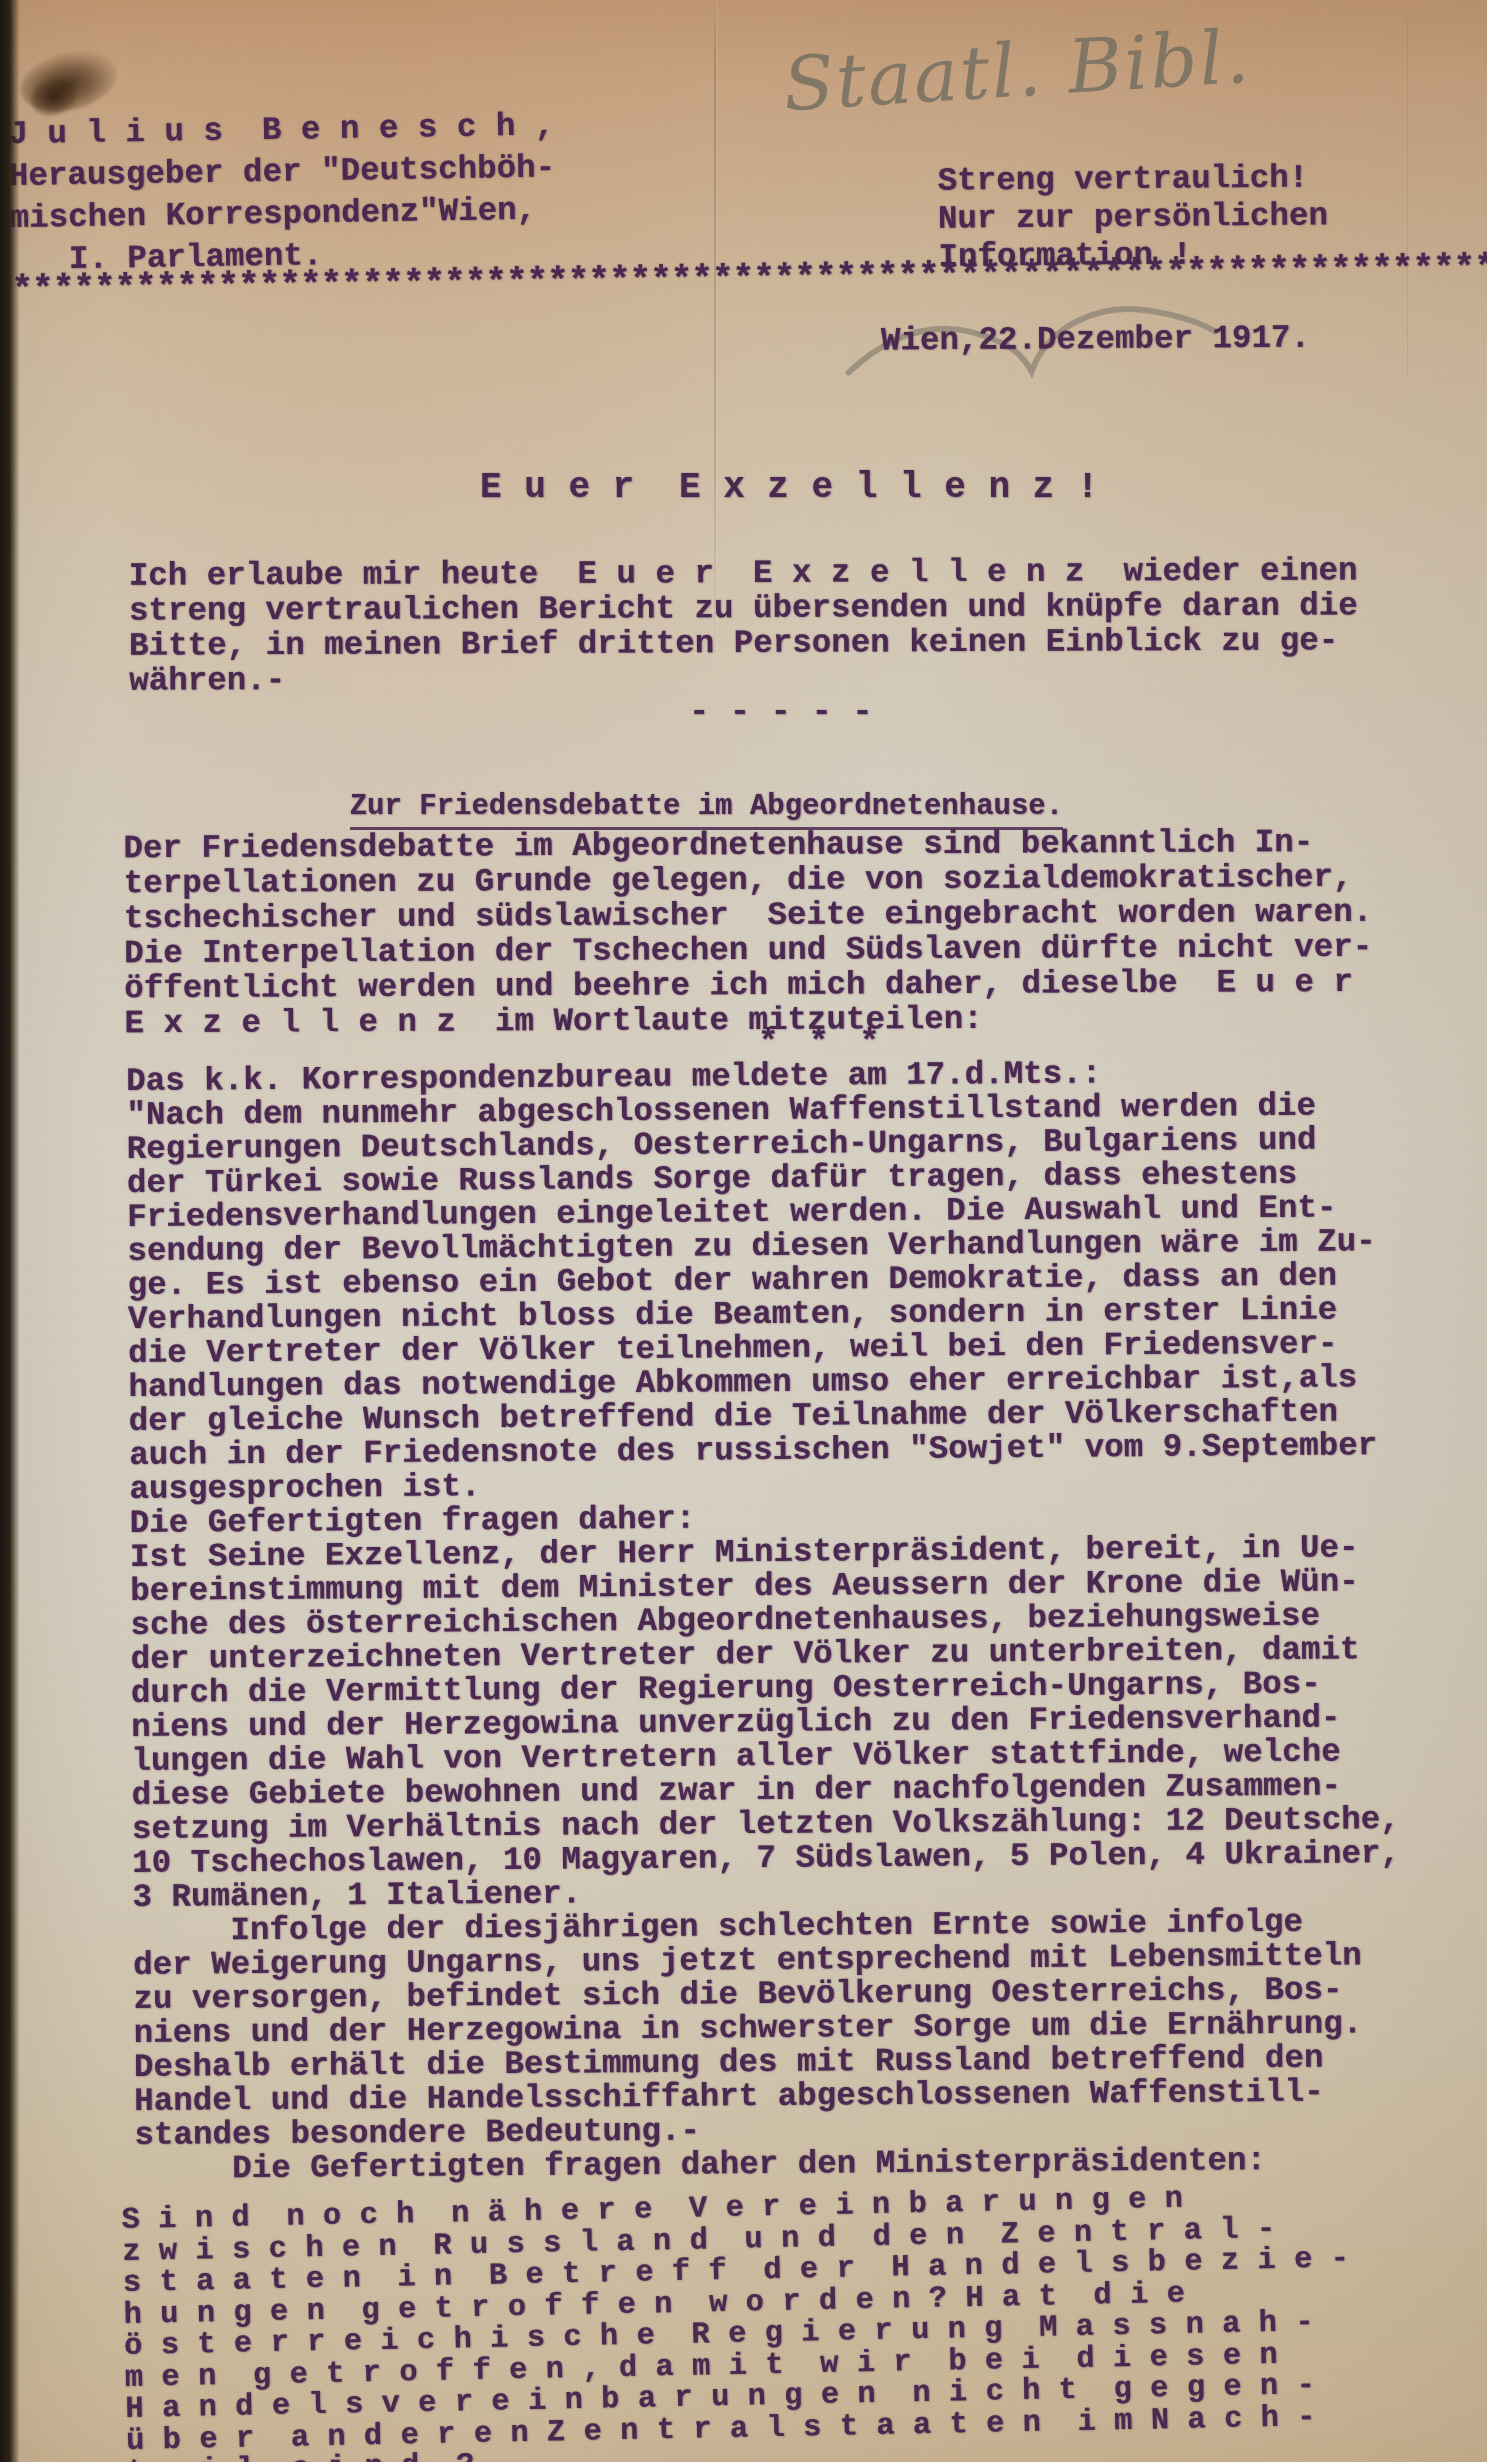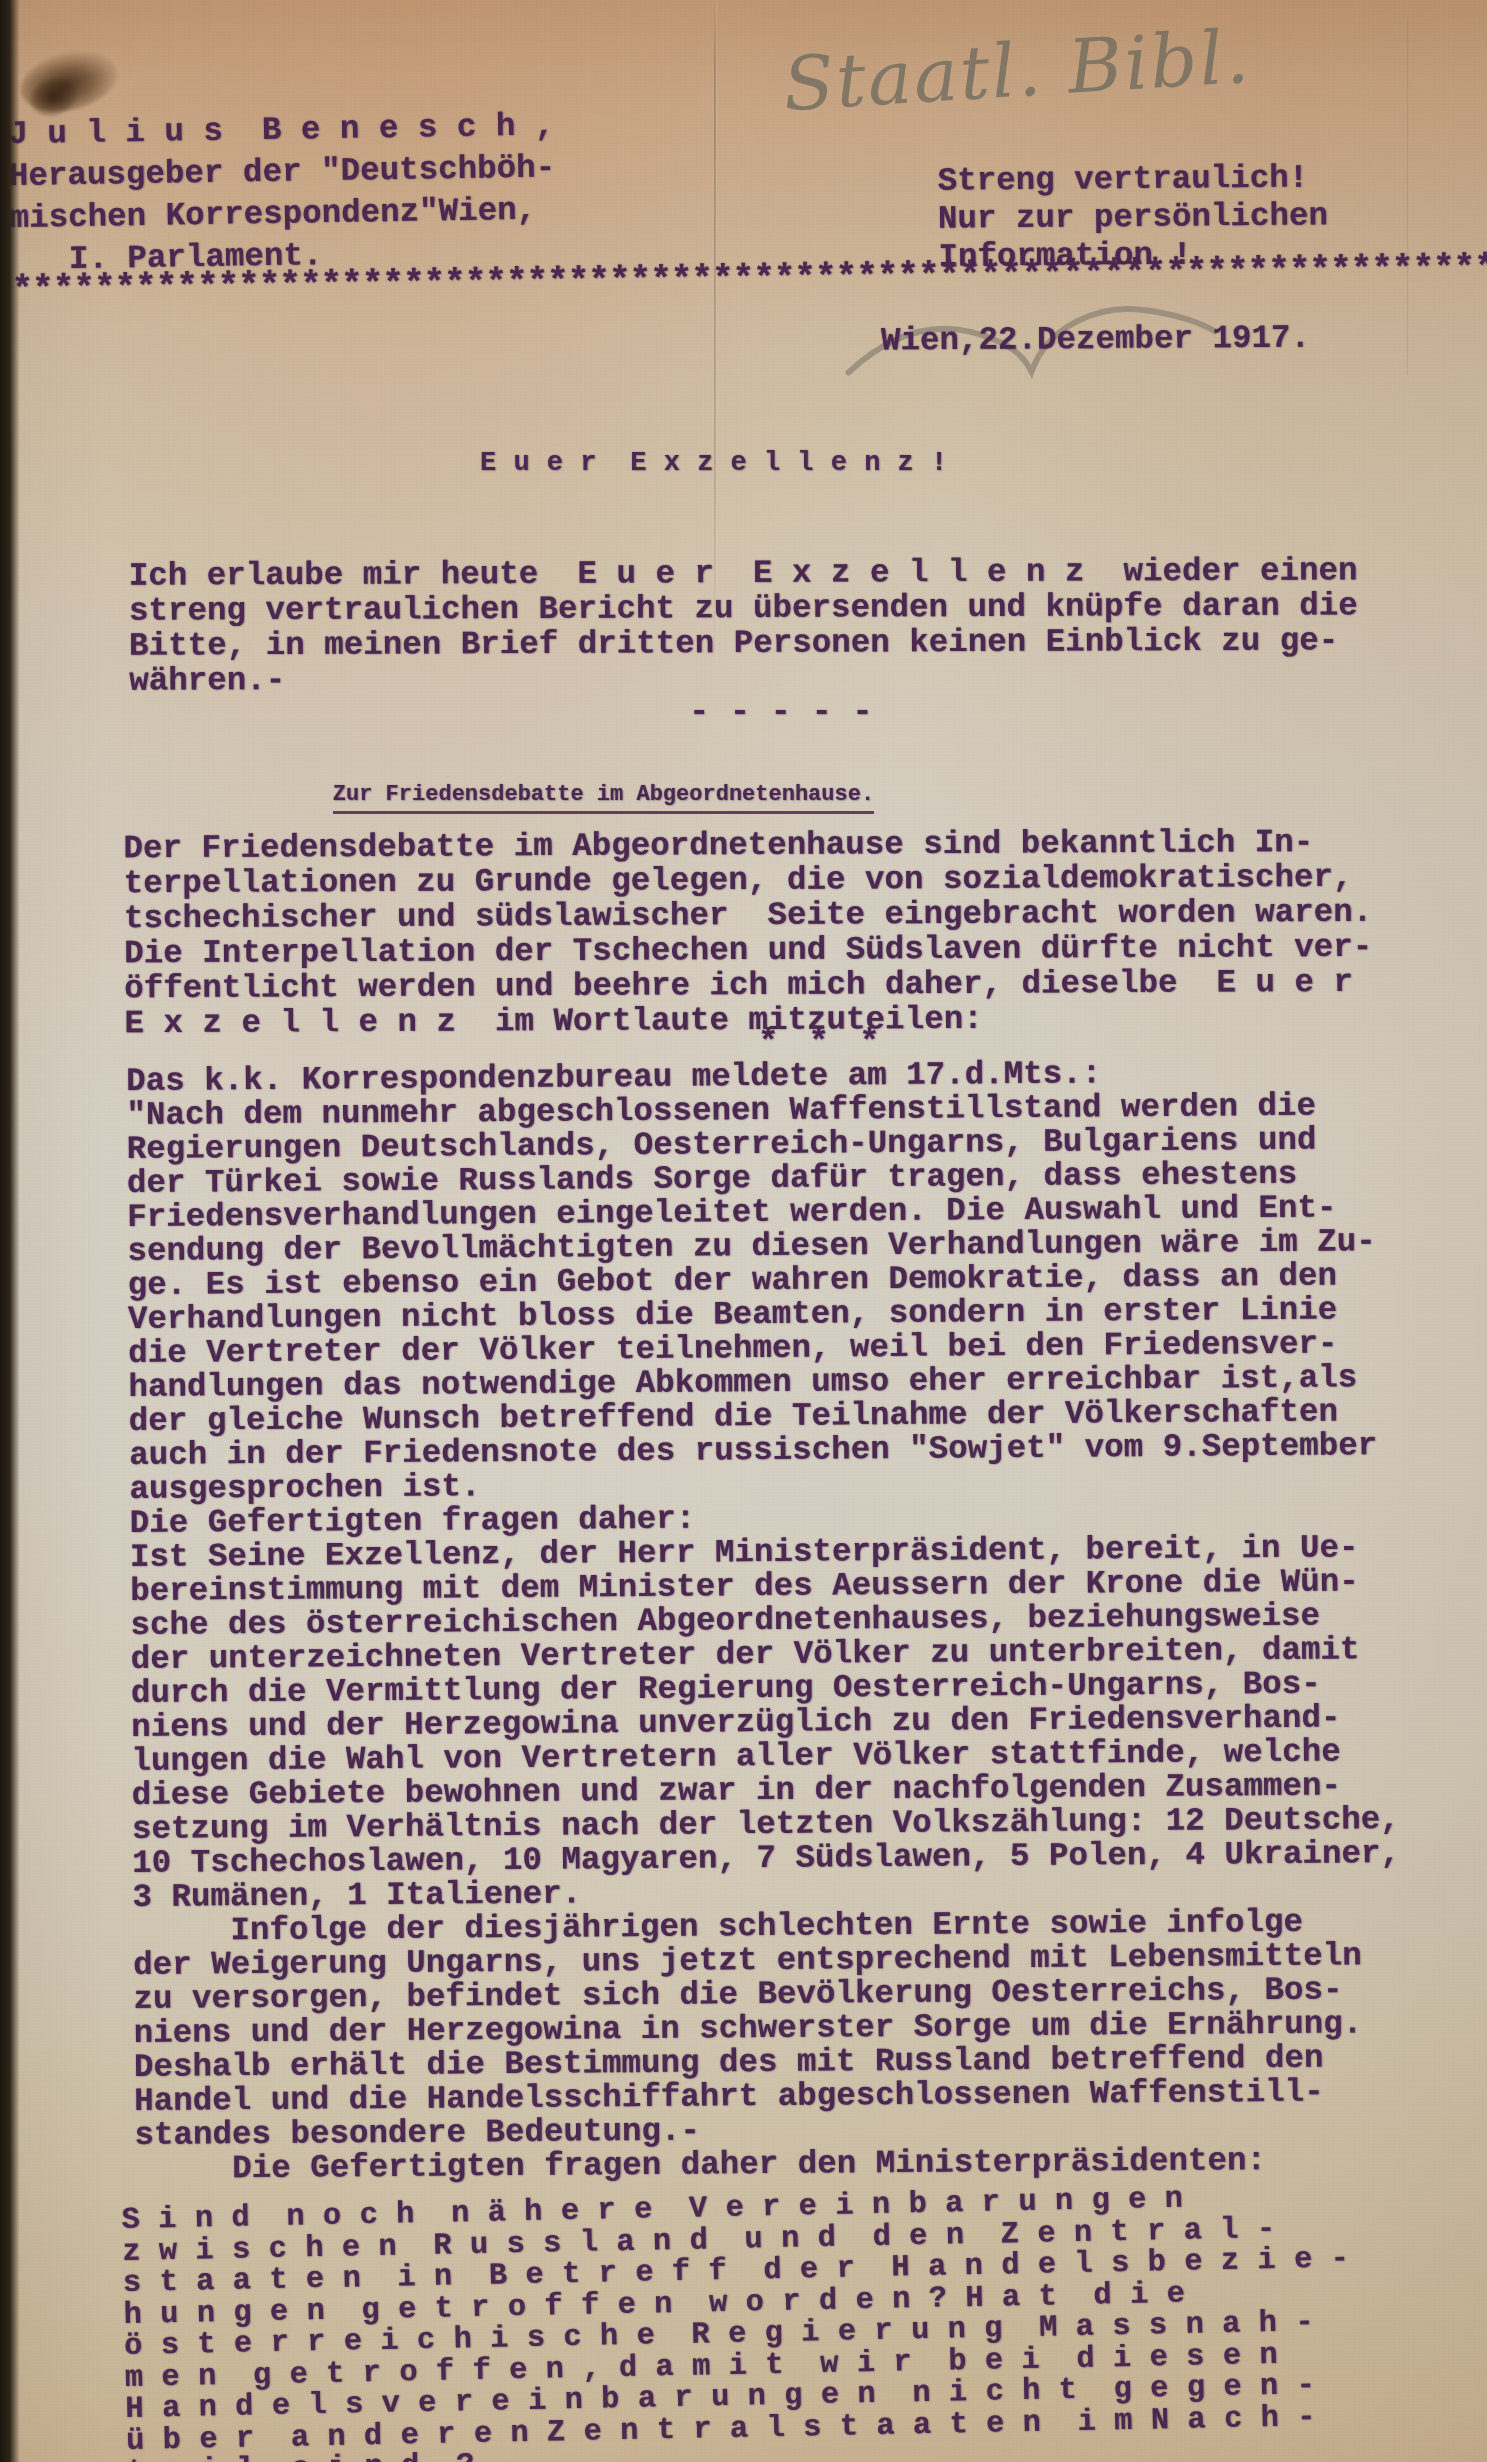--- a/index.html
+++ b/index.html
@@ -19,24 +19,24 @@
     position:absolute;
     font-family:"Liberation Mono","DejaVu Sans Mono",monospace;
     font-weight:bold; color:#4a2850; white-space:pre;
     text-shadow:0 0 1.5px rgba(74,40,80,.55), 1px 0.5px 1.5px rgba(74,40,80,.28);
   }
   .typed .line{white-space:pre;}
   .sender{left:7.9px;top:114px;font-size:32.5px;line-height:42px;transform:rotate(-0.9deg);transform-origin:left top;}
   .confidential{left:938px;top:161px;font-size:32.5px;line-height:38px;transform:rotate(-0.5deg);}
   .asterisks{left:-8.9px;top:270px;font-size:36px;letter-spacing:-1px;width:1517px;overflow:hidden;transform:rotate(-0.85deg);transform-origin:left center;}
   .dateline{left:881px;top:321px;font-size:32.5px;transform:rotate(-0.4deg);}
-  .salutation{left:480px;top:448px;font-size:27px;letter-spacing:0.5px;}
+  .salutation{left:480px;top:467px;font-size:36px;letter-spacing:0.5px;}
   .intro{left:129px;top:556px;font-size:32.5px;line-height:35px;transform:rotate(-0.25deg);}
   .dash-sep{left:689px;top:693px;font-size:34px;}
-  .heading{left:280px;top:757px;font-size:22px;}
+  .heading{left:280px;top:757px;font-size:29px;}
   .heading .underline{border-bottom:3.4px solid rgba(74,40,80,.85);padding-bottom:3.9px;}
   .para2{left:124px;top:828px;font-size:32.5px;line-height:35px;transform:rotate(-0.3deg);}
   .stars{left:758px;top:1023px;font-size:34px;letter-spacing:4.9px;}
   .report{left:126px;top:1065px;font-size:32.5px;line-height:34px;transform:rotate(-0.45deg);transform-origin:left top;}
   .spaced{left:127px;top:2205px;font-size:30.5px;line-height:31.5px;transform:rotate(-1.15deg);transform-origin:left bottom;}
   .handwritten{
     position:absolute;left:783px;top:27px;
     font-family:"DejaVu Serif",serif;font-style:italic;font-size:74px;
     color:rgba(118,110,96,.85);letter-spacing:2px;white-space:pre;
     transform:rotate(-3.5deg);

